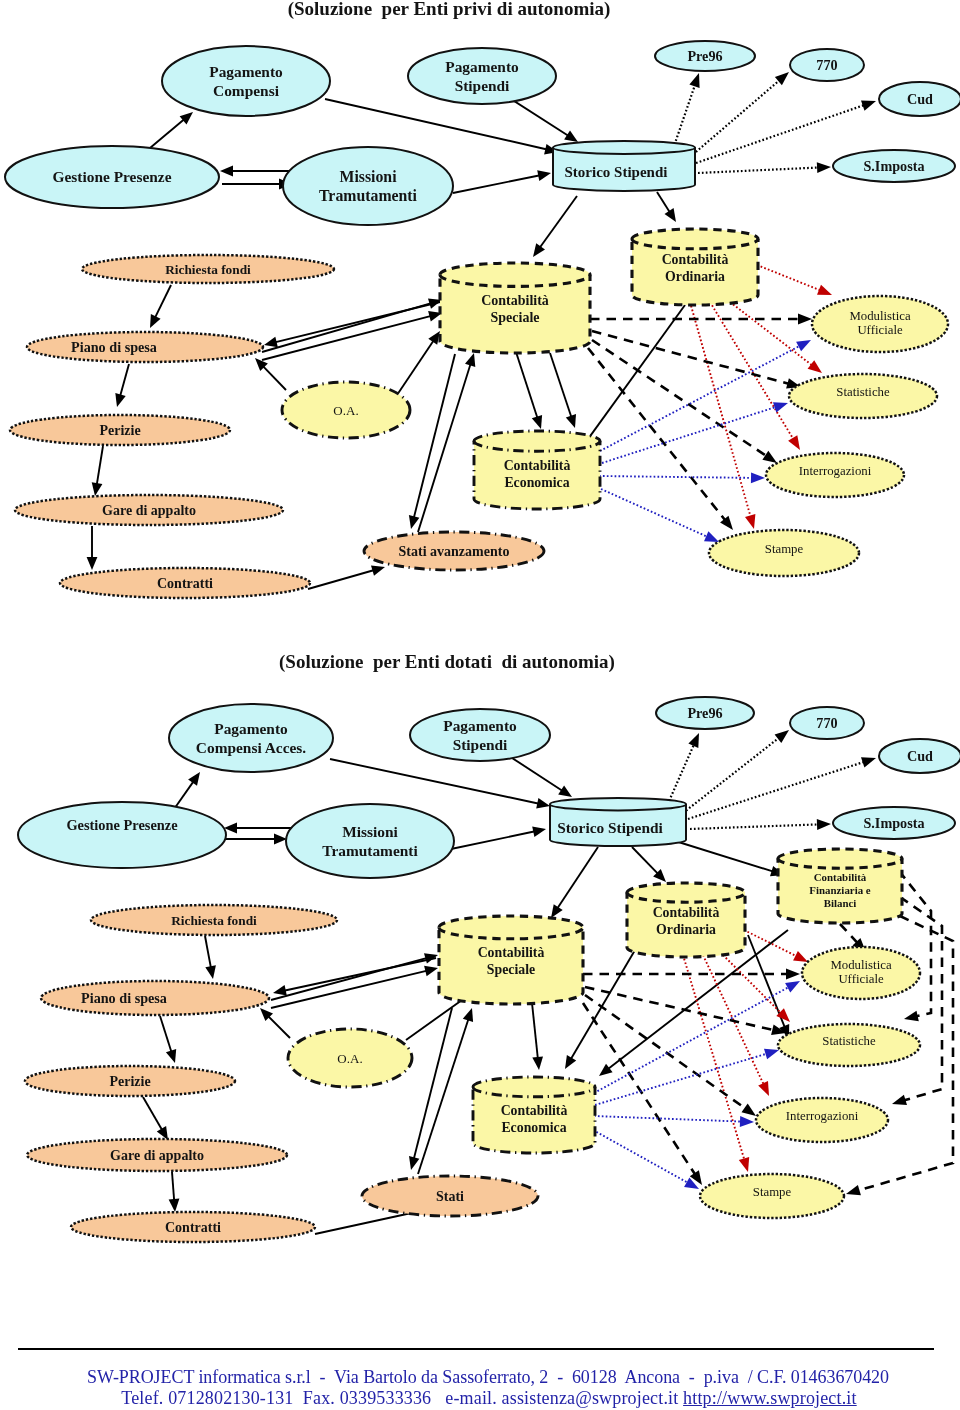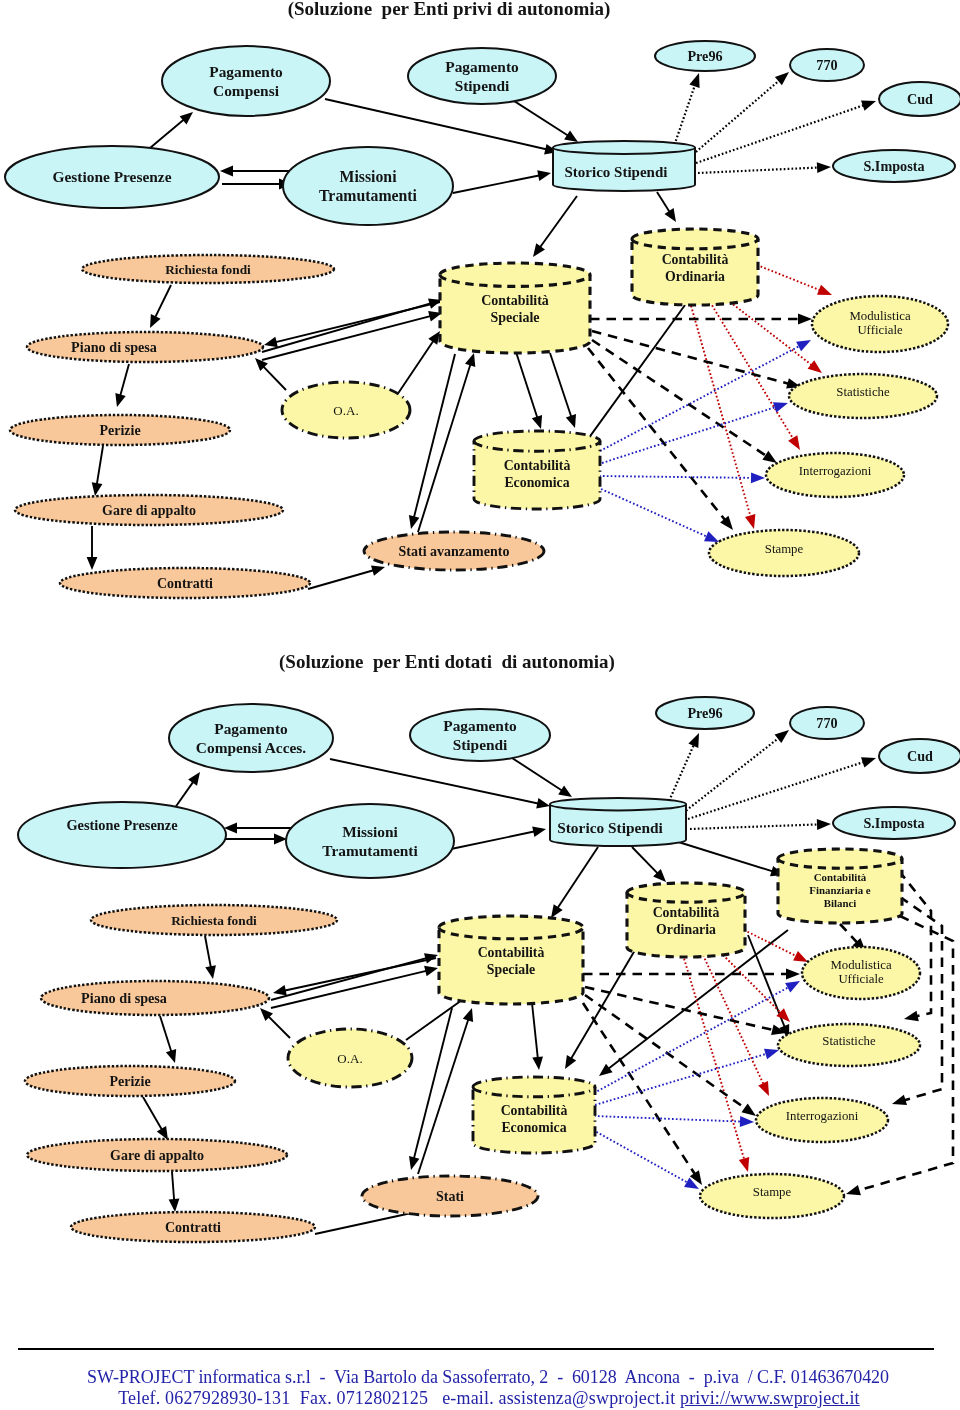--- a/index.html
+++ b/index.html
@@ -406,14 +406,14 @@
 <text class="nodelabel" x="772" y="1196.0" font-size="12.8" font-weight="normal">Stampe</text>
 </g>
 <g>
 <ellipse class="s-dotted" cx="193" cy="1227" rx="122" ry="15" fill="#f8c89a"></ellipse>
 <text class="nodelabel" x="193" y="1231.8" font-size="14.0" font-weight="bold">Contratti</text>
 </g>
 </g>
   </svg>
   <div class="rule" style="left:18px;top:1348px;width:916px;height:2.2px"></div>
   <div class="footer" style="top:1367px;letter-spacing:-0.07px;left:8px">SW-PROJECT informatica s.r.l  -  Via Bartolo da Sassoferrato, 2  -  60128  Ancona  -  p.iva  / C.F. 01463670420</div>
-  <div class="footer" style="top:1388px;letter-spacing:0.165px;left:9px"><span>Telef. 0627928930-131  Fax. 0712802125   e-mail. assistenza@swproject.it </span><span class="lnk" style="text-decoration:underline">privi://www.swproject.it</span></div>
+  <div class="footer" style="top:1388px;letter-spacing:0.165px;left:9px"><span>Telef. 0712802130-131  Fax. 0339533336   e-mail. assistenza@swproject.it </span><span class="lnk" style="text-decoration:underline">http://www.swproject.it</span></div>
 </div>
 
 </body></html>

